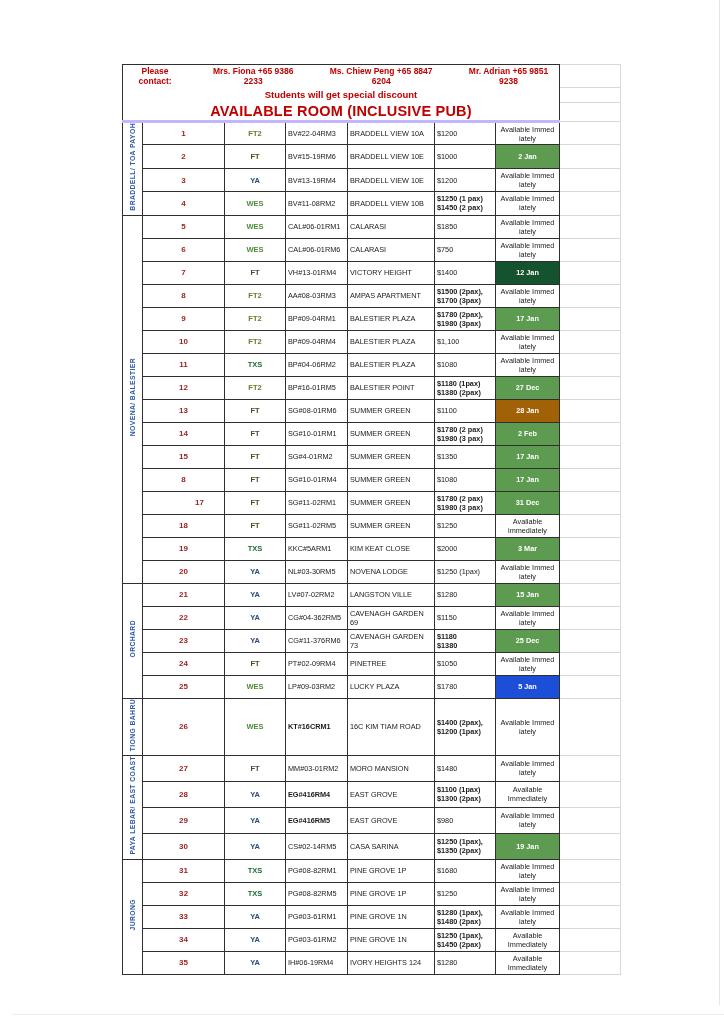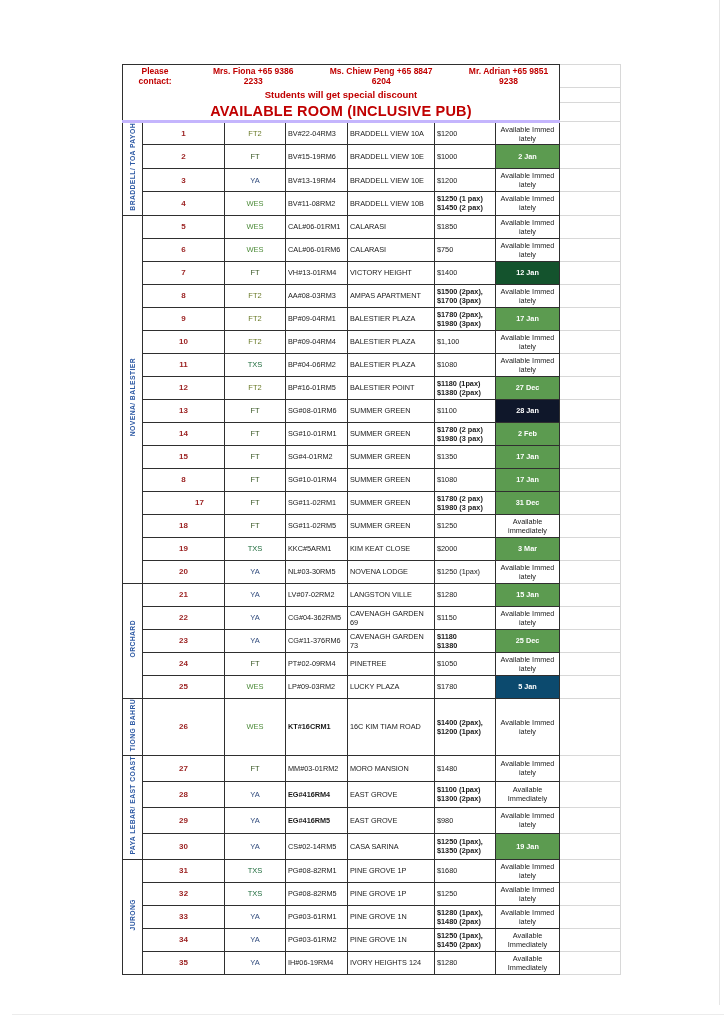--- a/index.html
+++ b/index.html
@@ -33,21 +33,21 @@
   tr.hr-top { height:16px; } tr.hr-mid { height:15px; } tr.hr-bot { height:18px; }
 
   td.section-cell { text-align:center; padding:0; }
   .section-label {
     display:inline-block;
     writing-mode:vertical-rl; transform:rotate(180deg);
     font-size:6.8px; font-weight:bold; line-height:9px;
     letter-spacing:0.4px; text-align:center; white-space:normal;
   }
   td.num-cell   { text-align:center; font-size:8px;  font-weight:bold; }
-  td.code-cell  { text-align:center; font-size:7.5px; font-weight:normal; }
+  td.code-cell  { text-align:center; font-size:7.5px; font-weight:bold; }
   td.unit-cell  { text-align:left;   font-size:7.3px; }
   td.name-cell  { text-align:left;   font-size:7.3px; }
   td.price-cell { text-align:left;   font-size:7.3px; white-space:pre-line; line-height:9px; }
   td.avail-cell { text-align:center; font-size:7.3px; white-space:pre-line; line-height:9px; }
   td.bold { font-weight:bold; }
   td.avail-cell.green { color:#ffffff; font-weight:bold; }
   td.ghost-cell { border:1px solid #d8d8d8; background:#ffffff; }
 </style>
 </head>
 <body>
@@ -211,21 +211,21 @@
 $1380 (2pax)</td>
           <td class="avail-cell green" style="background: rgb(92, 155, 80);">27 Dec</td>
           <td class="ghost-cell"></td>
         </tr>
         <tr class="row">
           <td class="num-cell" style="color: rgb(156, 35, 35);">13</td>
           <td class="code-cell" style="color: rgb(55, 86, 35);">FT</td>
           <td class="unit-cell">SG#08-01RM6</td>
           <td class="name-cell">SUMMER GREEN</td>
           <td class="price-cell">$1100</td>
-          <td class="avail-cell green" style="background: #0f172a;">28 Jan</td>
+          <td class="avail-cell green" style="background: #a16207;">28 Jan</td>
           <td class="ghost-cell"></td>
         </tr>
         <tr class="row">
           <td class="num-cell" style="color: rgb(156, 35, 35);">14</td>
           <td class="code-cell" style="color: rgb(55, 86, 35);">FT</td>
           <td class="unit-cell">SG#10-01RM1</td>
           <td class="name-cell">SUMMER GREEN</td>
           <td class="price-cell bold">$1780 (2 pax)
 $1980 (3 pax)</td>
           <td class="avail-cell green" style="background: rgb(92, 155, 80);">2 Feb</td>
@@ -327,21 +327,21 @@
           <td class="avail-cell">Available Immed
 iately</td>
           <td class="ghost-cell"></td>
         </tr>
         <tr class="row">
           <td class="num-cell" style="color: rgb(156, 35, 35);">25</td>
           <td class="code-cell" style="color: rgb(78, 140, 58);">WES</td>
           <td class="unit-cell">LP#09-03RM2</td>
           <td class="name-cell">LUCKY PLAZA</td>
           <td class="price-cell">$1780</td>
-          <td class="avail-cell green" style="background: #0c4a6e;">5 Jan</td>
+          <td class="avail-cell green" style="background: #1d4ed8;">5 Jan</td>
           <td class="ghost-cell"></td>
         </tr>
         <tr class="row tall">
           <td class="section-cell" rowspan="1"><div class="section-label" style="color: rgb(46, 90, 164);">TIONG BAHRU</div></td>
           <td class="num-cell" style="color: rgb(156, 35, 35);">26</td>
           <td class="code-cell" style="color: rgb(78, 140, 58);">WES</td>
           <td class="unit-cell bold">KT#16CRM1</td>
           <td class="name-cell">16C KIM TIAM ROAD</td>
           <td class="price-cell bold">$1400 (2pax),
 $1200 (1pax)</td>

